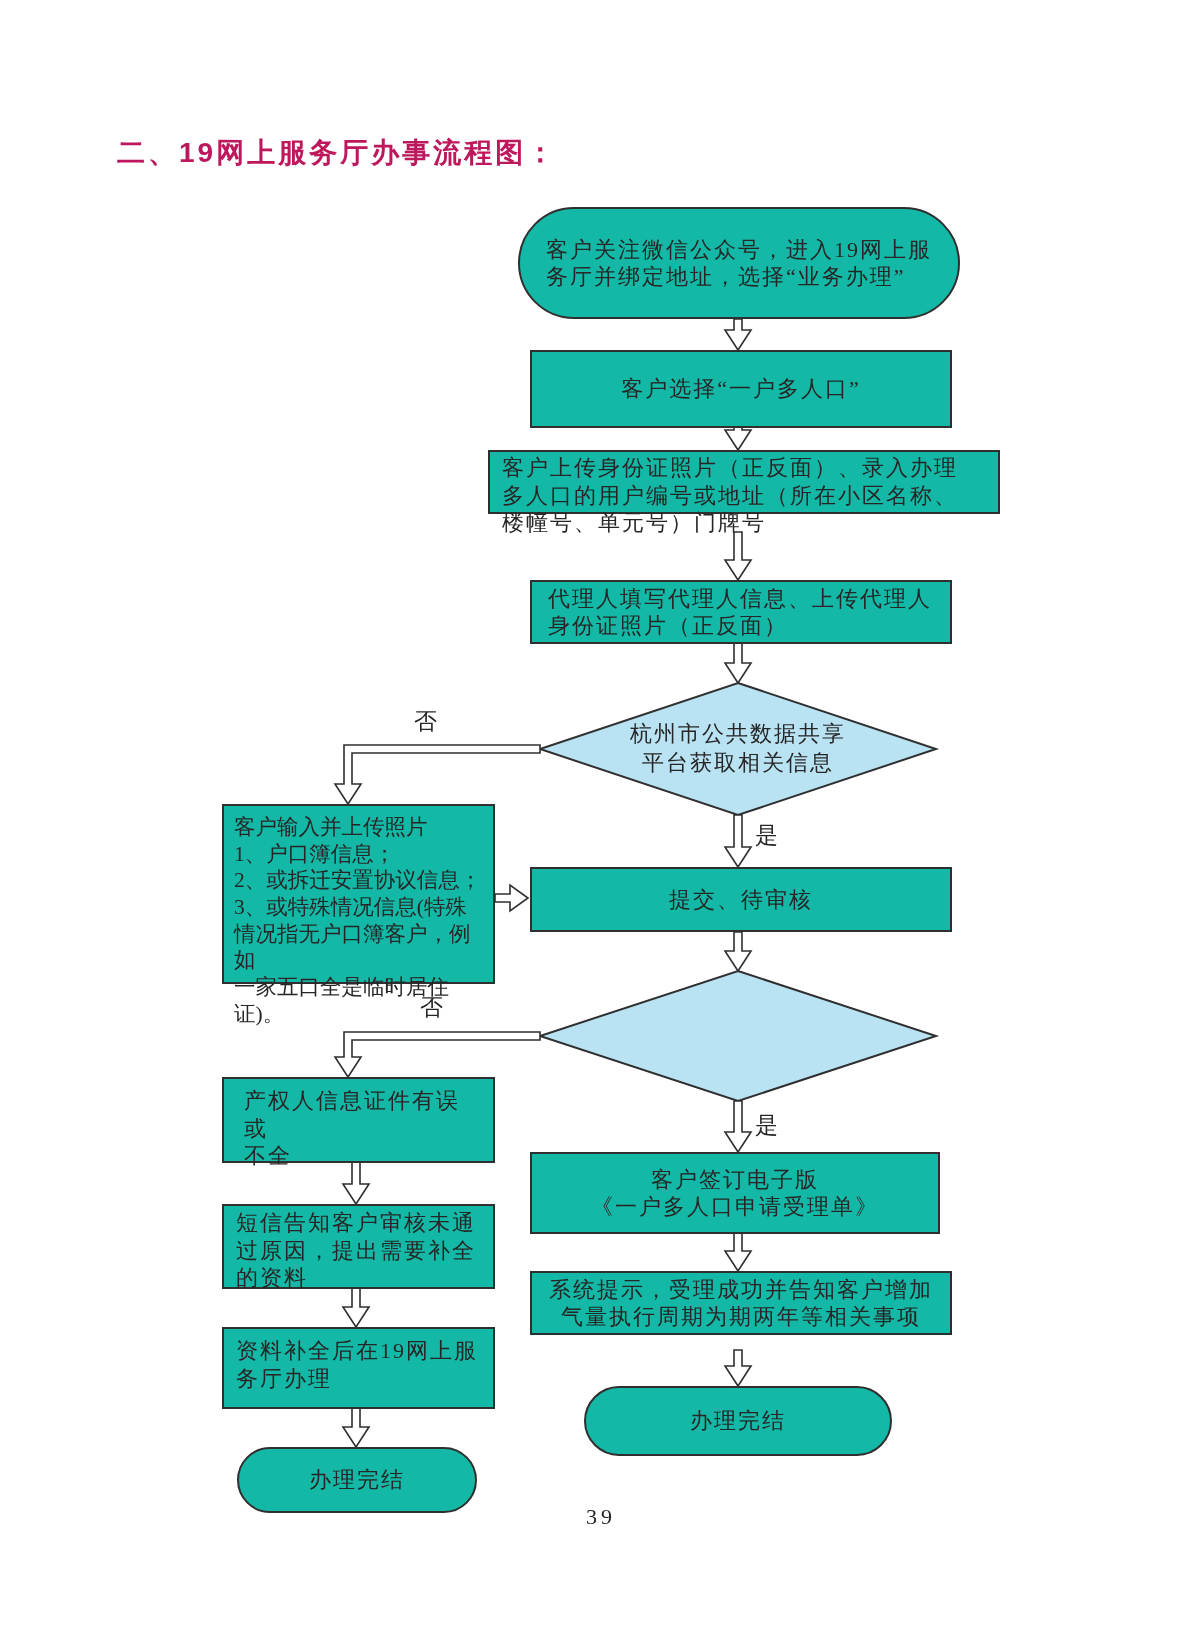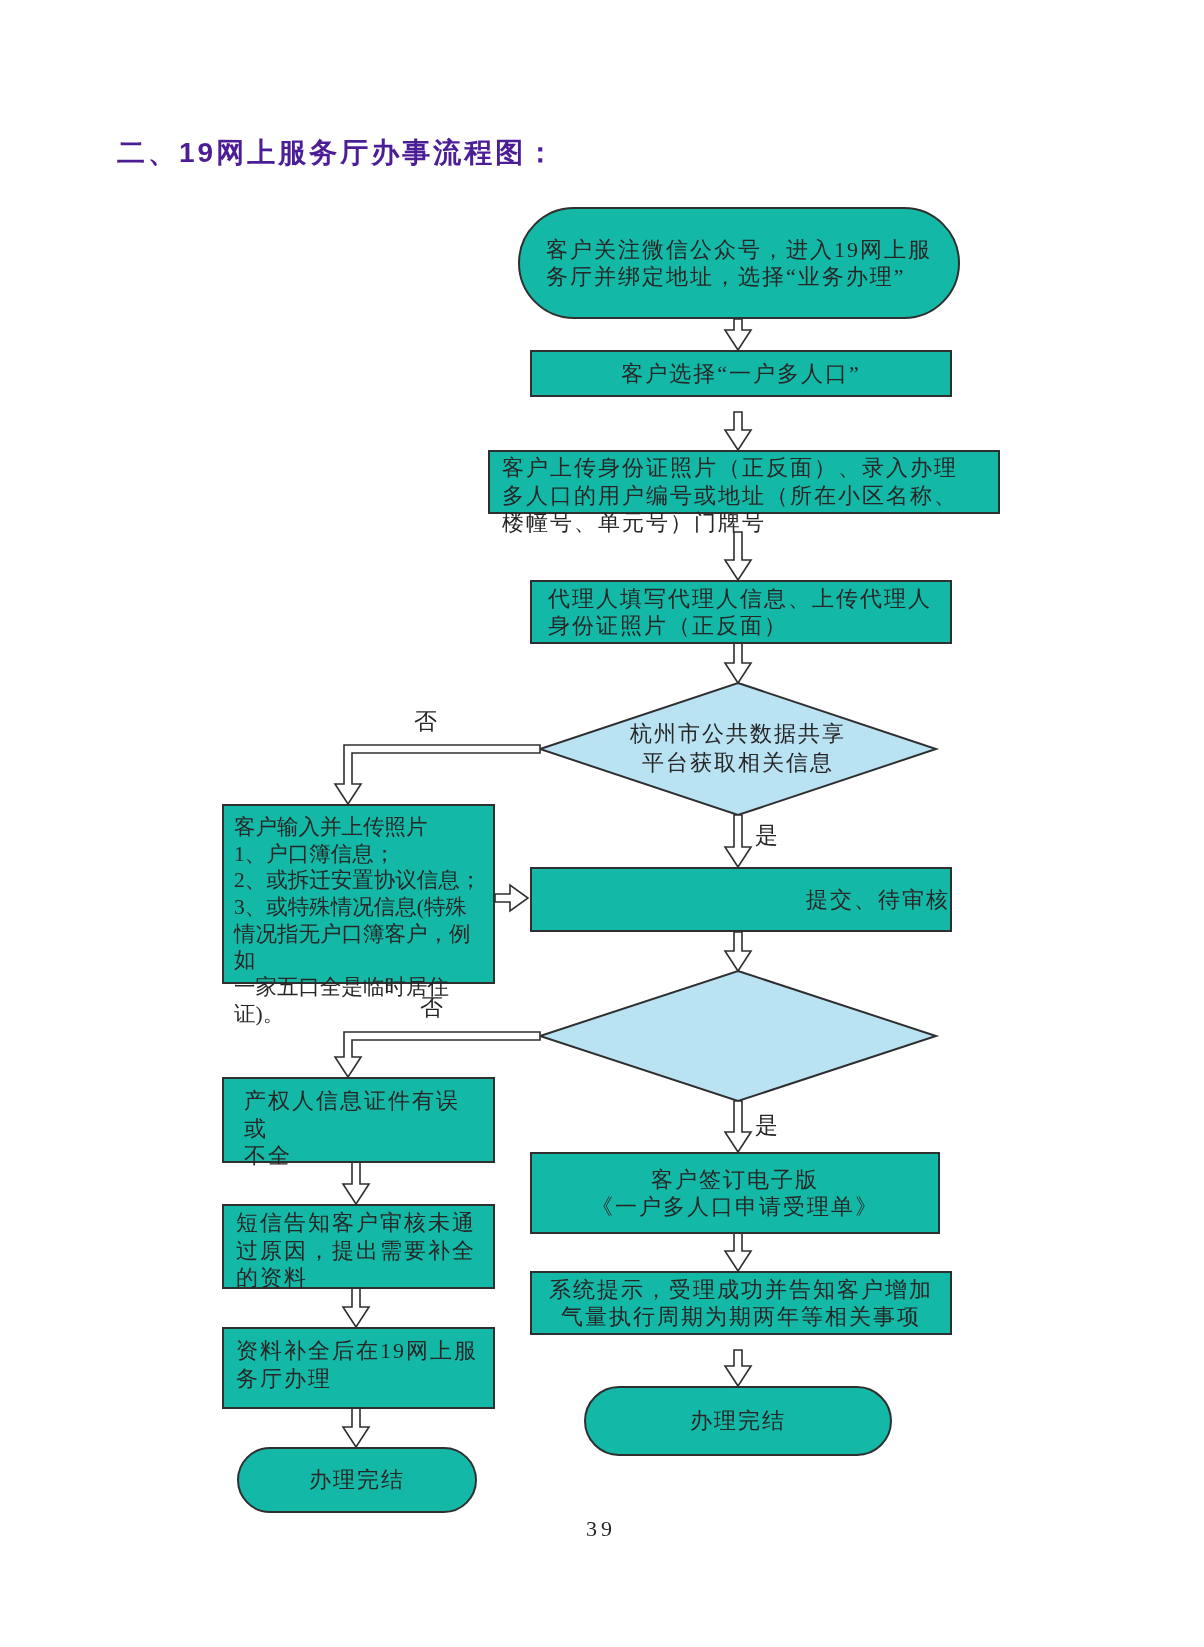--- a/index.html
+++ b/index.html
@@ -1,33 +1,33 @@
 <!DOCTYPE html>
 <html><head>
 <meta charset="utf-8">
 <style>
   html,body{margin:0;padding:0;background:#ffffff;}
   .page{position:relative;width:1204px;height:1647px;background:#ffffff;overflow:hidden;
         font-family:"Liberation Serif","DejaVu Serif",serif;color:#262626;}
   .title{position:absolute;left:117px;top:134px;font-family:"Liberation Sans","DejaVu Sans",sans-serif;
-         font-weight:bold;font-size:28px;letter-spacing:3px;color:#4c1d95;white-space:pre;}
+         font-weight:bold;font-size:28px;letter-spacing:3px;color:#be185d;white-space:pre;}
   svg.layer{position:absolute;left:0;top:0;}
   .arrow{fill:#ffffff;stroke:#2f2f2f;stroke-width:1.6;stroke-linejoin:miter;}
   .diamond{fill:#b9e2f3;stroke:#2f2f2f;stroke-width:2;}
   .node{position:absolute;box-sizing:border-box;background:#14b8a6;border:2px solid #2f2f2f;
         font-size:22px;line-height:1.25;letter-spacing:2px;white-space:pre-line;
         display:flex;align-items:center;}
   .node.centered{justify-content:center;text-align:center;}
   .node.lefttext{justify-content:flex-start;text-align:left;}
   .node.toptext{align-items:flex-start;}
   .stadium{border-radius:999px;}
   .dtext{position:absolute;box-sizing:border-box;display:flex;align-items:center;justify-content:center;
          text-align:center;font-size:22px;line-height:1.3;letter-spacing:2px;white-space:pre-line;}
   .edge-label{position:absolute;font-size:23px;letter-spacing:0;color:#262626;}
-  .pagenum{position:absolute;left:586px;top:1504px;font-size:22px;letter-spacing:4px;color:#262626;margin-top:12px;}
+  .pagenum{position:absolute;left:586px;top:1504px;font-size:22px;letter-spacing:4px;color:#262626;}
   .tight{letter-spacing:0;font-size:21.5px;line-height:1.24;}
 </style>
 </head>
 <body>
 
 <div class="page">
 
   <div class="title">二、19网上服务厅办事流程图：</div>
 
   <svg class="layer" width="1204" height="1647" viewBox="0 0 1204 1647">
@@ -53,41 +53,41 @@
     <polygon class="arrow" points="540,1032 344,1032 344,1057 335,1057 348,1077 361,1057 352,1057 352,1040 540,1040"></polygon>
 
     <polygon class="arrow" points="495,894 510,894 510,885 528,898 510,911 510,902 495,902"></polygon>
   </svg>
 
   <div class="node stadium centered" style="left:518px;top:207px;width:442px;height:112px;padding:6px 26px;justify-content:flex-start;text-align:left;">
     <span>客户关注微信公众号，进入19网上服
 务厅并绑定地址，选择“业务办理”</span>
   </div>
 
-  <div class="node centered" style="left:530px;top:350px;width:422px;height:47px;">
+  <div class="node centered" style="left:530px;top:350px;width:422px;height:78px;">
     <span>客户选择“一户多人口”</span>
   </div>
 
   <div class="node lefttext toptext" style="left:488px;top:450px;width:512px;height:64px;padding:2px 12px;">
     <span>客户上传身份证照片（正反面）、录入办理
 多人口的用户编号或地址（所在小区名称、
 楼幢号、单元号）门牌号</span>
   </div>
 
   <div class="node lefttext" style="left:530px;top:580px;width:422px;height:64px;padding:2px 16px;">
     <span>代理人填写代理人信息、上传代理人
 身份证照片（正反面）</span>
   </div>
 
   <div class="dtext" style="left:540px;top:683px;width:396px;height:132px;">
     <span>杭州市公共数据共享
 平台获取相关信息</span>
   </div>
 
-  <div class="node centered" style="left:530px;top:867px;width:422px;height:65px;justify-content:flex-end;">
+  <div class="node centered" style="left:530px;top:867px;width:422px;height:65px;">
     <span>提交、待审核</span>
   </div>
 
 
   <div class="node centered" style="left:530px;top:1152px;width:410px;height:82px;">
     <span>客户签订电子版
 《一户多人口申请受理单》</span>
   </div>
 
   <div class="node centered" style="left:530px;top:1271px;width:422px;height:64px;padding:0 2px;">

